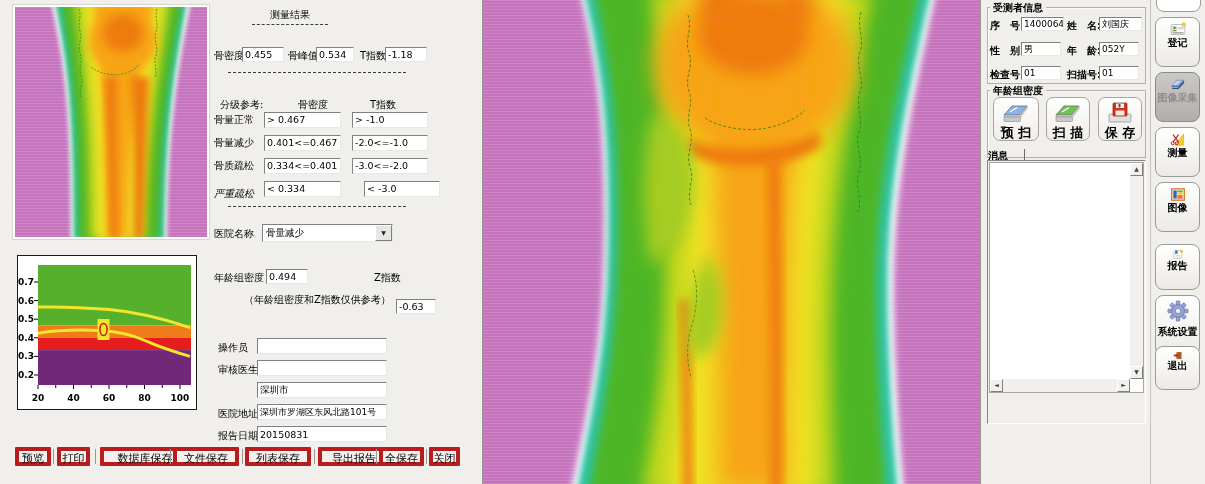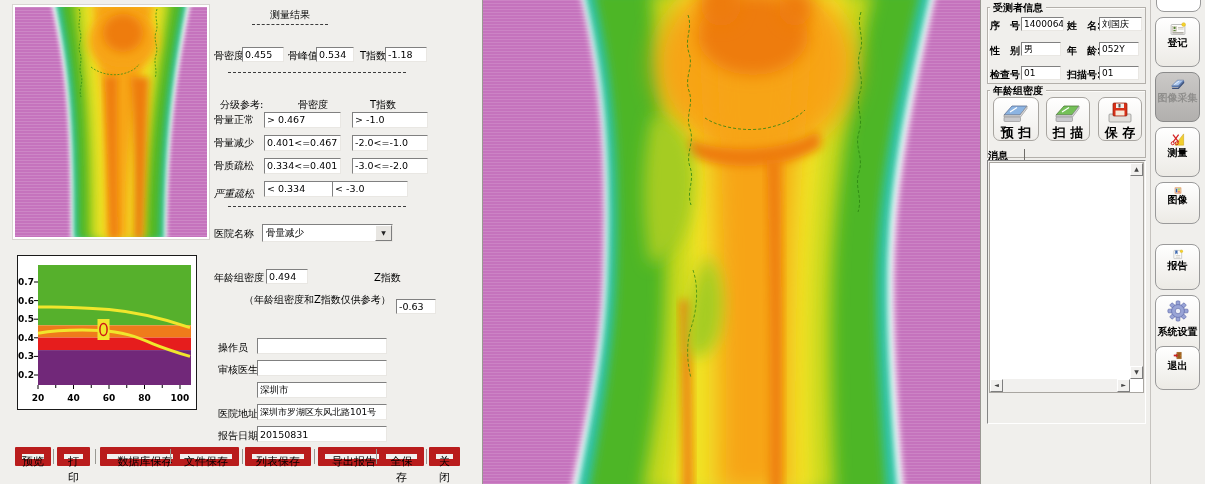--- a/index.html
+++ b/index.html
@@ -3,21 +3,21 @@
 <meta charset="utf-8">
 <style>
   html,body{margin:0;padding:0;background:#dcdad6;}
   #app{position:relative;width:1205px;height:484px;background:#f0efec;overflow:hidden;
        font-family:"DejaVu Sans","Liberation Sans",sans-serif;font-size:10px;color:#000;}
   .lbl{position:absolute;white-space:nowrap;line-height:12px;}
   .field{position:absolute;background:#fff;border:1px solid;border-color:#808080 #e9e7e3 #e9e7e3 #808080;
          box-sizing:border-box;font-size:9.5px;padding:1px 2px;font-family:inherit;line-height:11px;overflow:hidden;white-space:nowrap;}
   input.field{outline:none;}
   .dash{position:absolute;height:0;border-top:1px dashed #3c3c3c;}
-  .tbtn{position:absolute;background:#f2f1ef;border:7px solid #b91c1c;box-sizing:border-box;
+  .tbtn{position:absolute;background:#f2f1ef;border:4px solid #b91c1c;box-sizing:border-box;
         font-size:11px;text-align:center;line-height:16px;height:19px;border-radius:1px;cursor:default;}
   .tsep{position:absolute;width:1px;height:15px;background:#9a9892;}
   .groupbox{position:absolute;border:1px solid #b3b0ab;box-shadow:inset 1px 1px 0 #fcfbf9;box-sizing:border-box;}
   .gtitle{position:absolute;background:#f0efec;padding:0 3px;font-size:10px;white-space:nowrap;}
   .combo{position:absolute;background:#fff;border:1px solid;border-color:#808080 #e9e7e3 #e9e7e3 #808080;box-sizing:border-box;}
   .combo .val{position:absolute;left:3px;top:2px;font-size:9.5px;white-space:nowrap;}
   .combo .btn{position:absolute;right:0;top:0;bottom:0;width:15px;background:#e8e6e2;
               border:1px solid;border-color:#fff #7e7e7e #7e7e7e #fff;font-size:6px;line-height:13px;text-align:center;color:#222;}
   .sbtn{position:absolute;left:1155px;width:45px;box-sizing:border-box;border:1px solid #9a9a9a;border-radius:8px;
         background:linear-gradient(#ffffff,#eceae5);display:flex;flex-direction:column;align-items:center;
@@ -140,21 +140,21 @@
   <div class="lbl" style="left:214px;top:137px;">骨量减少</div>
   <div class="field" style="left:264px;top:135px;width:77px;height:16px;">0.401&lt;=0.467</div>
   <div class="field" style="left:352px;top:135px;width:76px;height:16px;">-2.0&lt;=-1.0</div>
 
   <div class="lbl" style="left:214px;top:160px;">骨质疏松</div>
   <div class="field" style="left:264px;top:158px;width:77px;height:16px;">0.334&lt;=0.401</div>
   <div class="field" style="left:352px;top:158px;width:76px;height:16px;">-3.0&lt;=-2.0</div>
 
   <div class="lbl" style="left:214px;top:188px;font-style:italic;">严重疏松</div>
   <div class="field" style="left:264px;top:181px;width:77px;height:16px;">&lt; 0.334</div>
-  <div class="field" style="left:332px;top:181px;width:76px;height:16px;">&lt; -3.0</div>
+  <div class="field" style="left:364px;top:181px;width:76px;height:16px;">&lt; -3.0</div>
 
   <div class="dash" style="left:228px;top:206px;width:178px;"></div>
 
   <div class="lbl" style="left:214px;top:228px;">医院名称</div>
   <div class="combo" style="left:262px;top:224px;width:131px;height:18px;">
     <span class="val">骨量减少</span>
     <span class="btn">▼</span>
   </div>
 
   <div class="lbl" style="left:214px;top:272px;">年龄组密度</div>
@@ -328,21 +328,21 @@
     <svg width="26" height="24" viewBox="0 0 26 24">
       <polygon points="22,3 22,21 8,21" fill="#f2cf2e" stroke="#c79d12" stroke-width="0.8"></polygon>
       <line x1="5" y1="4" x2="14" y2="16" stroke="#d42222" stroke-width="2"></line>
       <line x1="14" y1="4" x2="5" y2="16" stroke="#d42222" stroke-width="2"></line>
       <circle cx="4.5" cy="18" r="2.4" fill="none" stroke="#d42222" stroke-width="1.6"></circle>
       <circle cx="11" cy="18" r="2.4" fill="none" stroke="#d42222" stroke-width="1.6"></circle>
     </svg>
     <span class="t">测量</span>
   </div>
 
-  <div class="sbtn" style="top:182px;height:42px;">
+  <div class="sbtn" style="top:182px;height:50px;">
     <svg width="26" height="24" viewBox="0 0 26 24">
       <rect x="3" y="3" width="20" height="18" fill="#ffffff" stroke="#d86a14" stroke-width="2"></rect>
       <rect x="5.5" y="5.5" width="5.5" height="13" fill="#3a66b0"></rect>
       <rect x="12" y="5.5" width="8.5" height="3.2" fill="#58b02c"></rect>
       <rect x="12" y="9.2" width="8.5" height="3.2" fill="#f2d022"></rect>
       <rect x="12" y="12.9" width="8.5" height="3.2" fill="#ef7b1b"></rect>
       <rect x="12" y="16.6" width="8.5" height="1.9" fill="#d42222"></rect>
     </svg>
     <span class="t">图像</span>
   </div>

